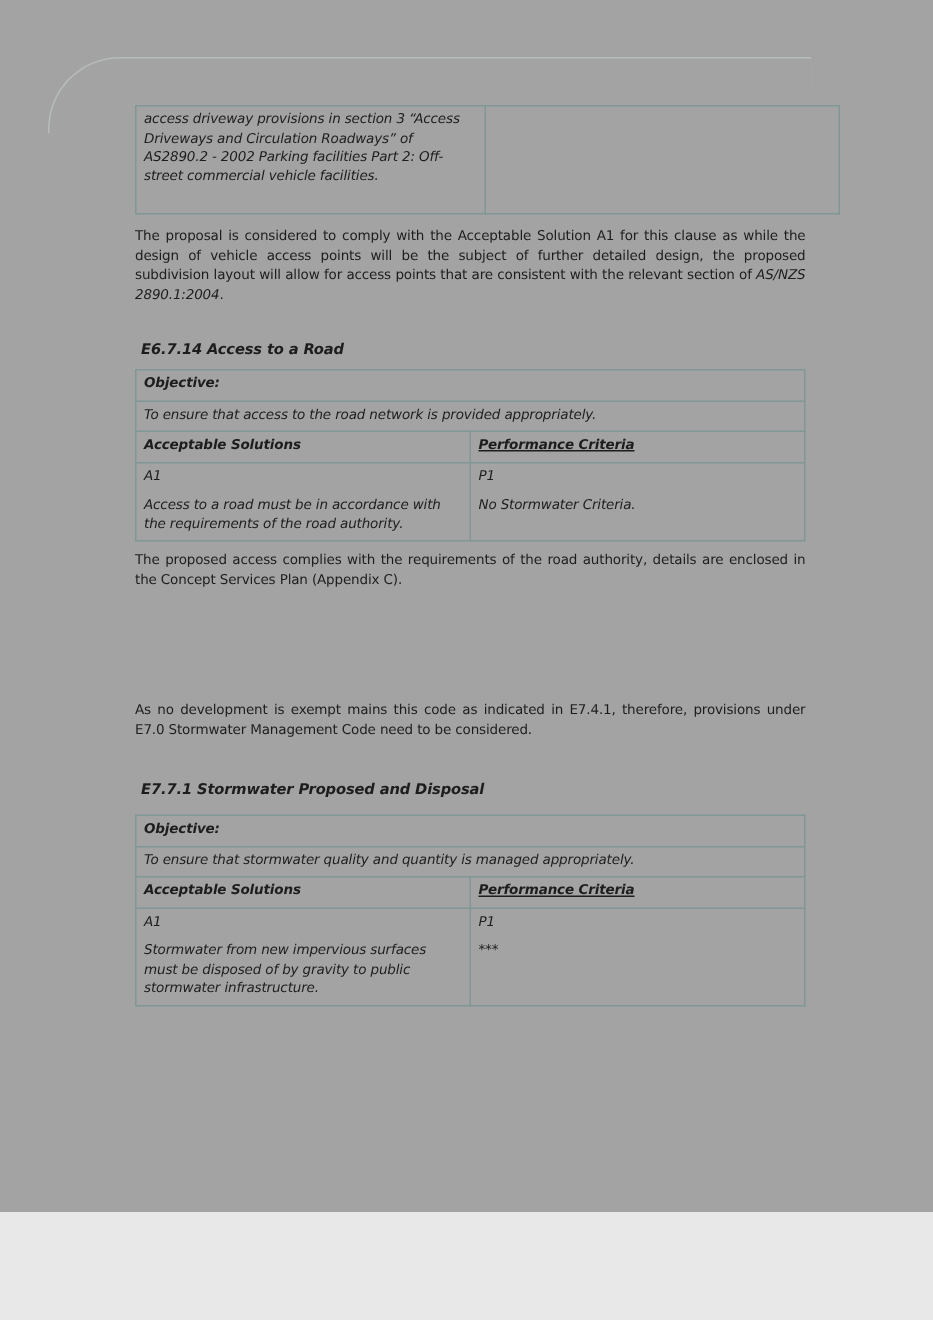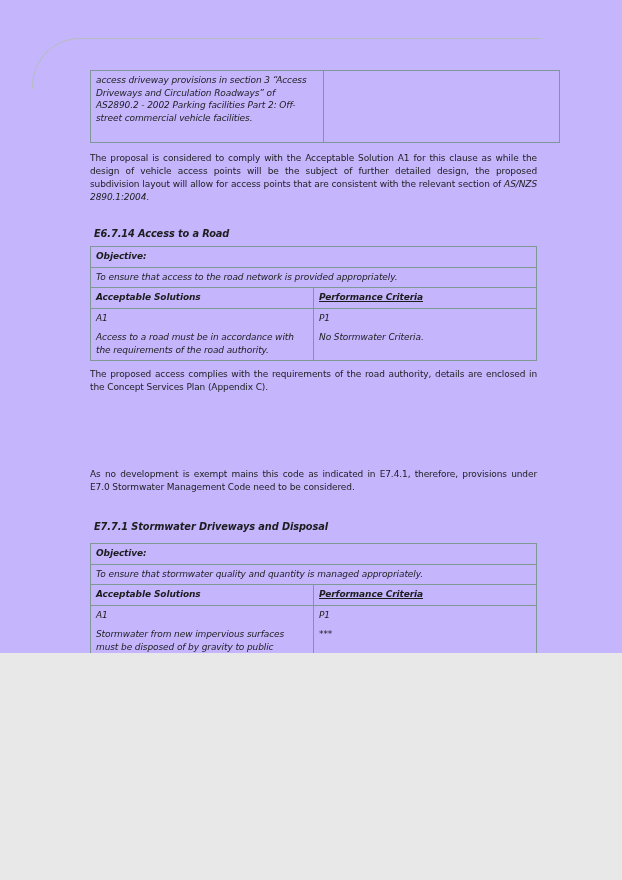--- a/index.html
+++ b/index.html
@@ -1,17 +1,17 @@
 <!DOCTYPE html>
 <html><head>
 <meta charset="utf-8">
 <style>
   html,body{margin:0;padding:0;background:#e8e8e8;}
   .page{
-    position:relative;width:622px;height:653px;background:#c4b5fd;
+    position:relative;width:622px;height:808px;background:#a3a3a3;
     font-family:"DejaVu Sans","Liberation Sans",sans-serif;
     color:#1d1d1d;overflow:hidden;margin:0 auto;
   }
   
   .corner-line{
     position:absolute;left:32px;top:38px;width:508px;height:50px;
     border-top:1px solid #b7bcbe;border-left:1px solid #b7bcbe;
     border-top-left-radius:48px;
   }
   
@@ -99,21 +99,21 @@
       </td>
     </tr>
   </tbody>
     </table>
 
   <p class="body-para" style="top:368px;margin:0;">The proposed access complies with the requirements of the road authority, details are enclosed in the Concept Services Plan (Appendix C).</p>
 
 
   <p class="body-para" style="top:468px;margin:0;">As no development is exempt mains this code as indicated in E7.4.1, therefore, provisions under E7.0 Stormwater Management Code need to be considered.</p>
 
-  <div class="sub-heading" style="top:521px;">E7.7.1 Stormwater Driveways and Disposal</div>
+  <div class="sub-heading" style="top:521px;">E7.7.1 Stormwater Proposed and Disposal</div>
 
   <table class="doc-table" style="top:543px;">
     <tbody>
         <tr>
       <td class="obj-label" colspan="2">Objective:</td>
     </tr>
     <tr>
       <td colspan="2">To ensure that stormwater quality and quantity is managed appropriately.</td>
     </tr>
     <tr>

